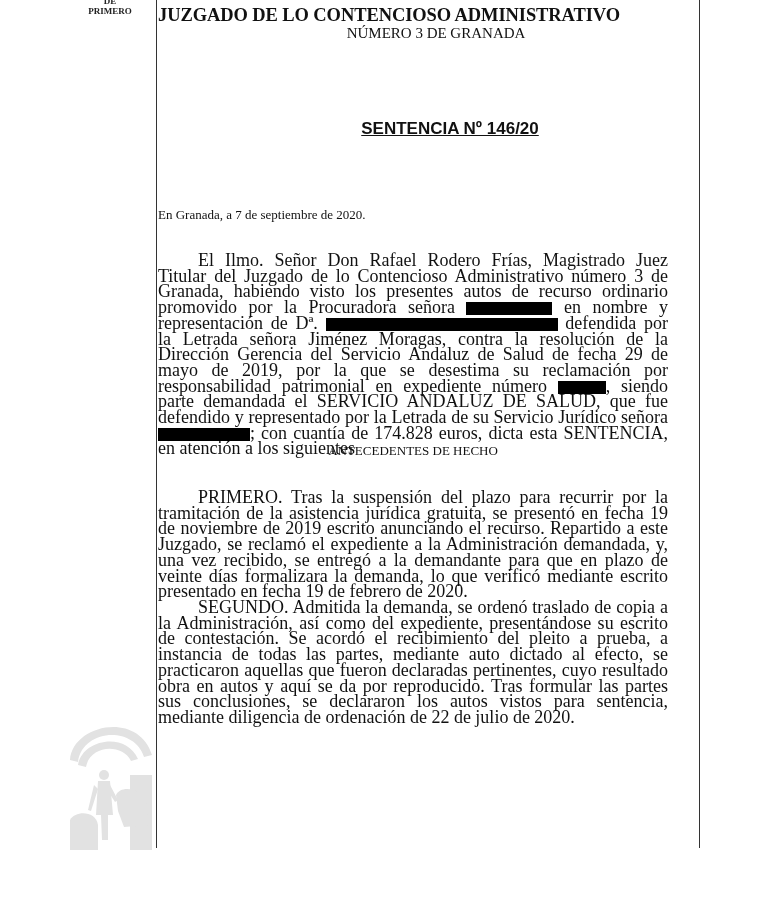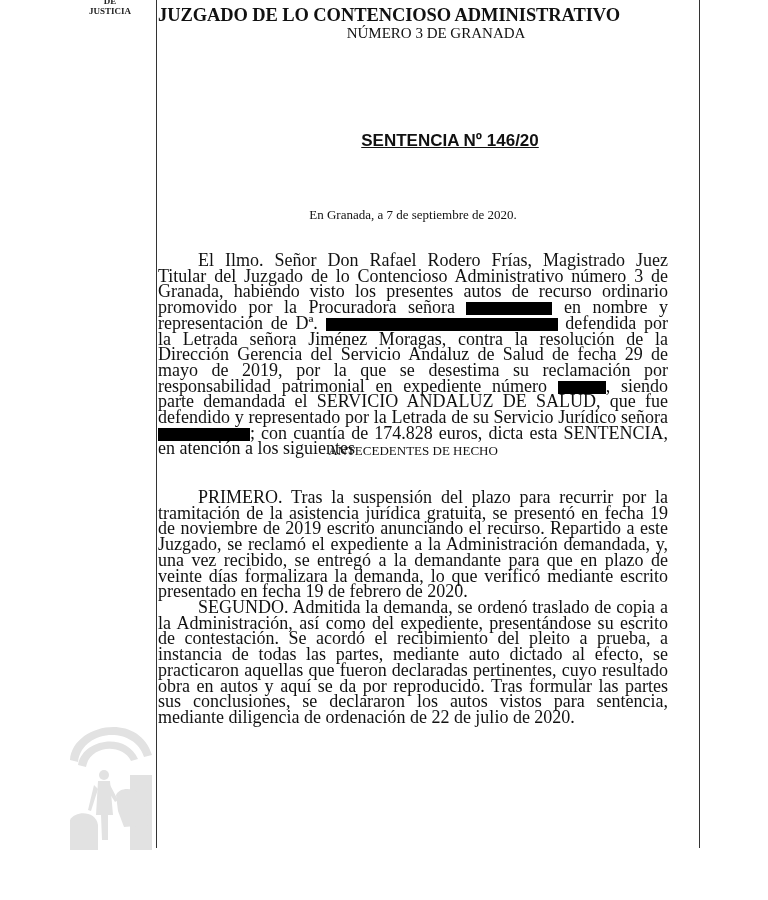--- a/index.html
+++ b/index.html
@@ -4,37 +4,37 @@
   <style>
     html, body { margin: 0; padding: 0; background: #ffffff; }
     body { width: 768px; height: 900px; position: relative; overflow: hidden; font-family: "Liberation Serif", serif; color: #111; }
     .vline { position: absolute; top: 0; width: 1px; height: 848px; background: #333; }
     .vline.left { left: 156px; }
     .vline.right { left: 699px; }
     .junta { position: absolute; left: 78px; top: -4px; width: 64px; text-align: center; font-family: "Liberation Serif", serif; font-weight: bold; font-size: 9px; line-height: 10px; color: #222; }
     .court { position: absolute; left: 158px; top: 5px; width: 540px; text-align: center; font-size: 15px; line-height: 17px; }
     .court .title { font-weight: bold; font-size: 18.5px; line-height: 20px; text-align: left; letter-spacing: -0.1px; }
     .court .sub { padding-left: 16px; }
-    .sentencia { position: absolute; left: 158px; top: 131px; width: 584px; text-align: center; font-family: "Liberation Sans", sans-serif; font-weight: bold; font-size: 17px; text-decoration: underline; }
-    .date { position: absolute; left: 158px; top: 207px; width: 510px; text-align: center; font-size: 13px; }
+    .sentencia { position: absolute; left: 158px; top: 119px; width: 584px; text-align: center; font-family: "Liberation Sans", sans-serif; font-weight: bold; font-size: 17px; text-decoration: underline; }
+    .date { position: absolute; left: 158px; top: 207px; width: 510px; text-align: left; font-size: 13px; }
     .para { position: absolute; left: 158px; width: 510px; font-size: 18px; line-height: 15.7px; text-align: justify; }
     .para .indent { display: inline-block; width: 40px; }
     .redact { display: inline-block; background: #000; height: 13px; vertical-align: -2px; }
     .heading { position: absolute; left: 158px; top: 443px; width: 510px; text-align: center; font-size: 13px; }
     .logo { position: absolute; left: 68px; top: 715px; width: 86px; height: 135px; }
   </style>
 </head>
 <body>
 
 <div class="vline left"></div>
 <div class="vline right"></div>
 
 <div class="junta">
   <div>DE</div>
-  <div>JUSTICIA</div>
+  <div>PRIMERO</div>
 </div>
 
 <div class="court">
   <div class="title">JUZGADO DE LO CONTENCIOSO ADMINISTRATIVO</div>
   <div class="sub">NÚMERO 3 DE GRANADA</div>
 </div>
 
 <div class="sentencia">SENTENCIA Nº 146/20</div>
 
 <div class="date">En Granada, a 7 de septiembre de 2020.</div>

